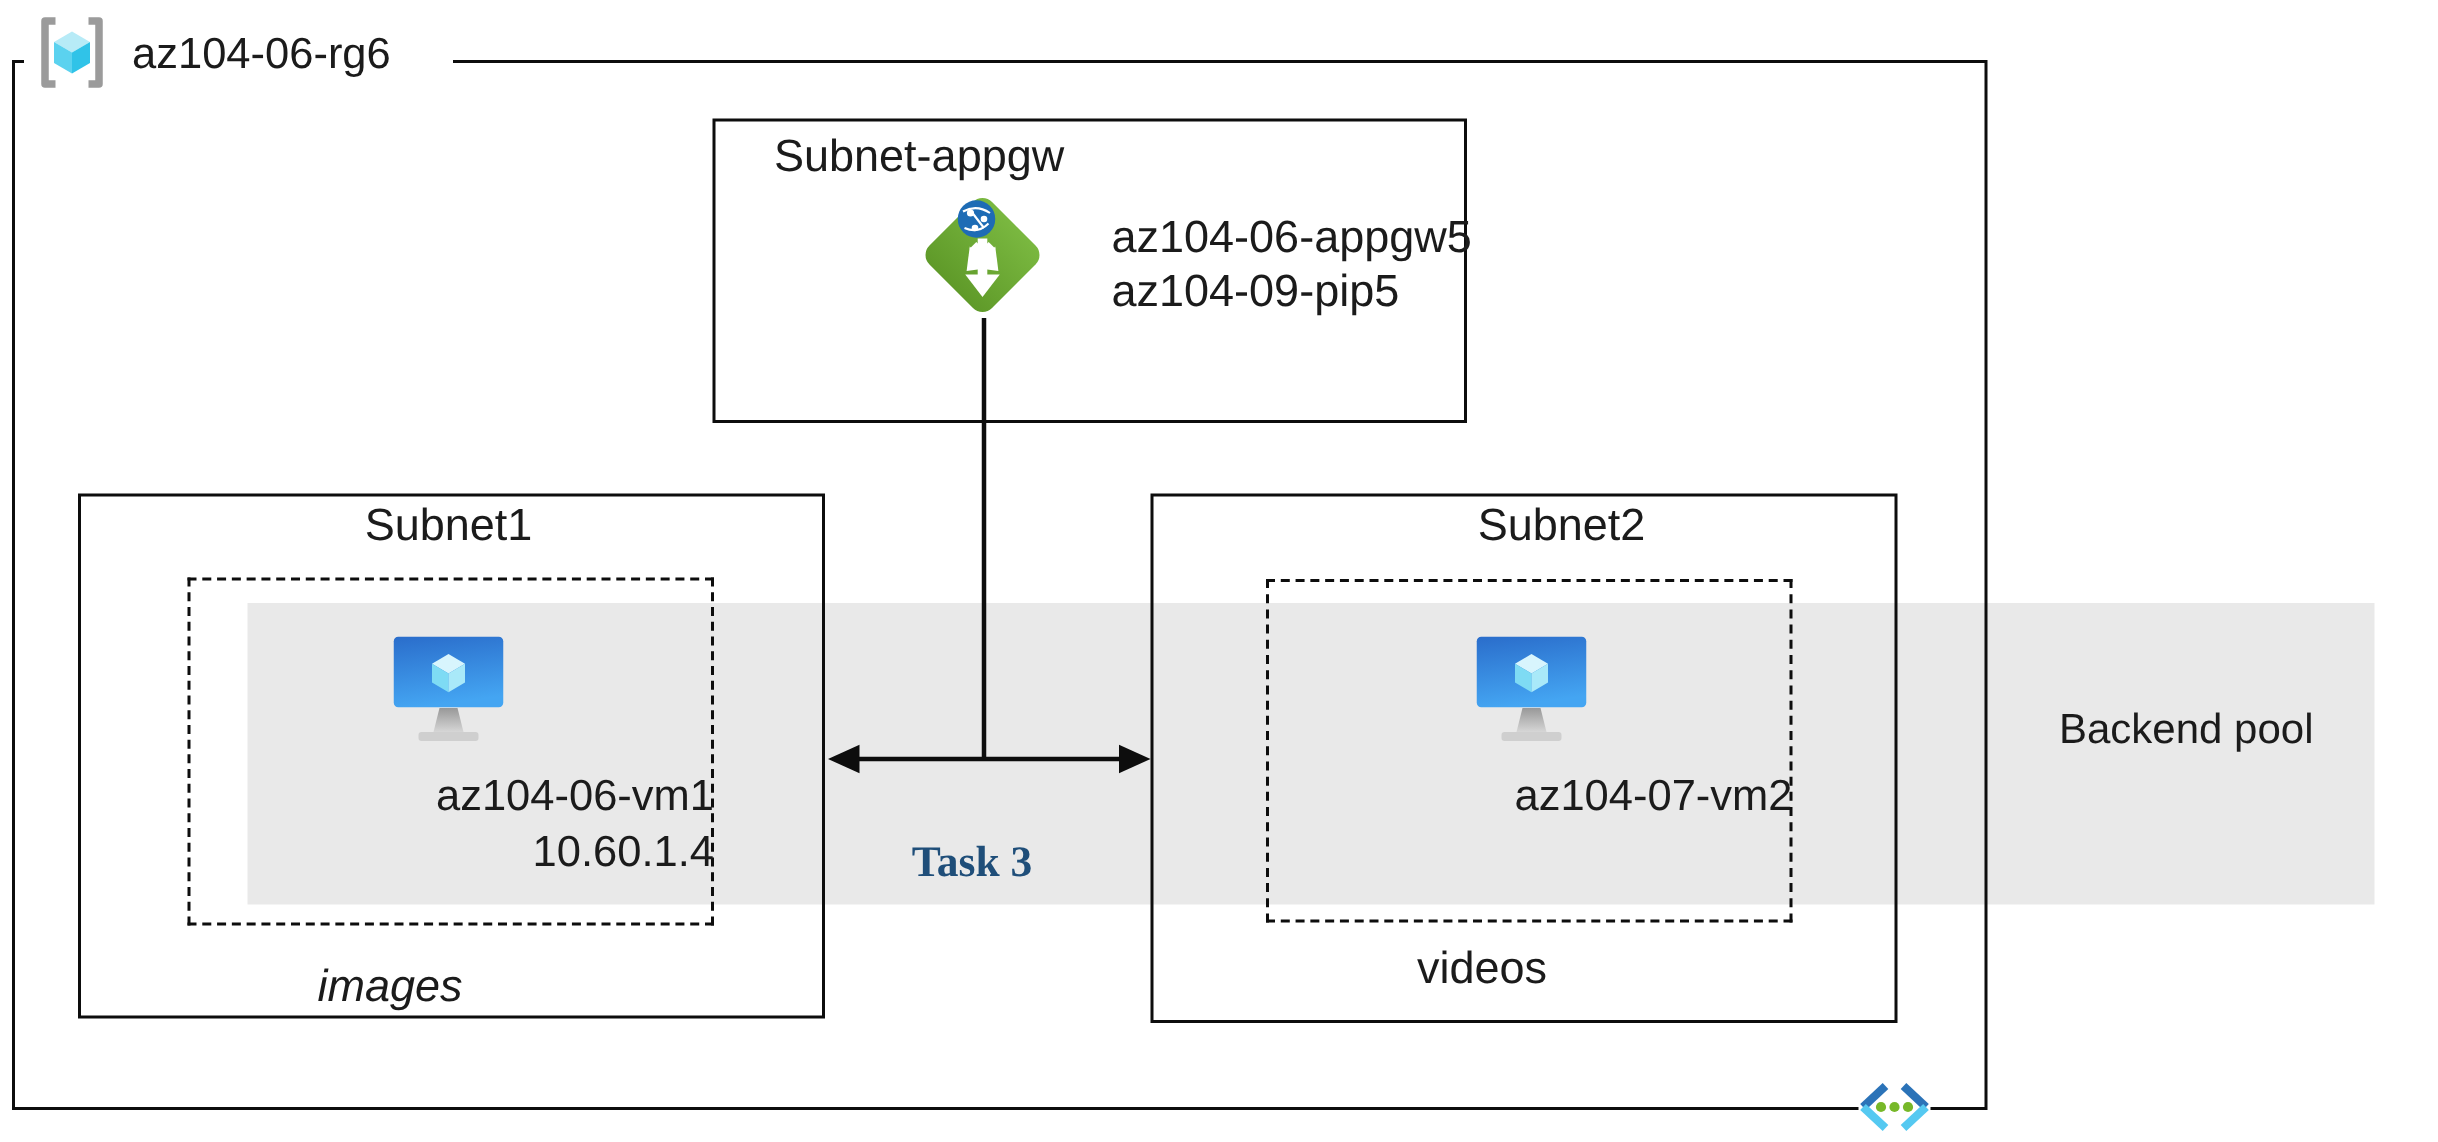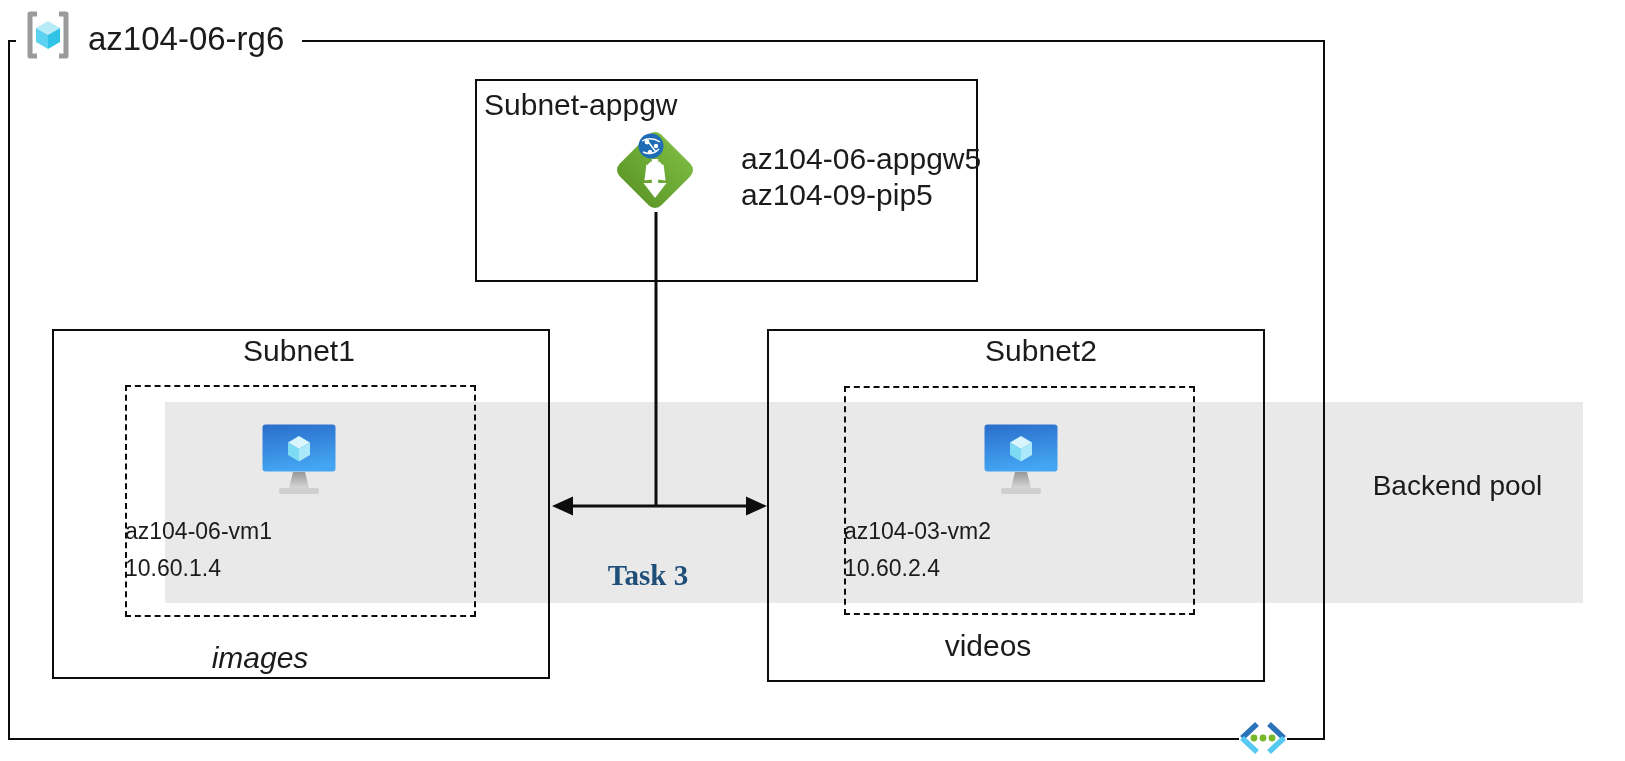--- a/index.html
+++ b/index.html
@@ -4,23 +4,23 @@
 <style>
   html,body{margin:0;padding:0;background:#ffffff;}
   body{font-family:"Liberation Sans","DejaVu Sans",sans-serif;color:#1b1b1b;}
   .canvas{position:relative;width:1625px;height:761px;background:#ffffff;overflow:hidden;}
   .abs{position:absolute;}
   .box{position:absolute;border:2.5px solid #0d0d0d;background:transparent;box-sizing:border-box;}
   .dashedbox{position:absolute;border:2.5px dashed #0d0d0d;background:transparent;box-sizing:border-box;}
   .band{position:absolute;background:#e9e9e9;}
   .label{position:absolute;white-space:nowrap;}
   .center{text-align:center;}
-  .title-rg{font-size:33px;}
+  .title-rg{font-size:29px;}
   .title-subnet{font-size:30px;}
-  .vm-text{font-size:23px;line-height:37px;text-align:left;}
+  .vm-text{font-size:29px;line-height:37px;text-align:right;}
   .gw-text{font-size:30px;line-height:36px;margin-left:35px;}
   .footer-label{font-size:30px;}
   .backend-label{font-size:28px;}
   .task-label{font-size:29px;font-weight:bold;color:#1f4e79;}
   .mask{position:absolute;background:#ffffff;}
   svg{display:block;}
 </style>
 </head>
 <body>
 
@@ -36,21 +36,21 @@
     <path d="M15,4 H8 V46 H15" fill="none" stroke="#9b9b9b" stroke-width="5" stroke-linejoin="round"></path>
     <path d="M37,4 H44 V46 H37" fill="none" stroke="#9b9b9b" stroke-width="5" stroke-linejoin="round"></path>
     <polygon points="26,11 38,18 26,25 14,18" fill="#b7ebf7"></polygon>
     <polygon points="14,18 26,25 26,39 14,32" fill="#5bd2ef"></polygon>
     <polygon points="26,25 38,18 38,32 26,39" fill="#30c3e8"></polygon>
   </svg>
 
   <div class="label title-rg" style="left:88px;top:20px;">az104-06-rg6</div>
 
   <div class="box" style="left:475px;top:79px;width:503px;height:203px;"></div>
-  <div class="label title-subnet" style="left:484px;top:88px;text-align:right;">Subnet-appgw</div>
+  <div class="label title-subnet" style="left:516px;top:88px;text-align:right;">Subnet-appgw</div>
 
   <svg class="abs" style="left:610px;top:125px;" width="90" height="90" viewBox="0 0 90 90">
     <defs>
       <linearGradient id="gwgrad" x1="0" y1="0" x2="0" y2="1">
         <stop offset="0" stop-color="#7ab840"></stop>
           <stop offset="1" stop-color="#5f9a29"></stop>
       </linearGradient>
     </defs>
     <rect x="15.5" y="15.5" width="59" height="59" rx="9" transform="rotate(45 45 45)" fill="url(#gwgrad)"></rect>
     <g fill="#ffffff">
@@ -129,22 +129,21 @@
     </defs>
     <rect x="0.5" y="0.5" width="73" height="47" rx="3" fill="url(#vmgrad2)"></rect>
     <polygon points="37,12 48,18.5 37,25 26,18.5" fill="#d8f5fd"></polygon>
     <polygon points="26,18.5 37,25 37,37.5 26,31" fill="#7edbf4"></polygon>
     <polygon points="37,25 48,18.5 48,31 37,37.5" fill="#a9e9f9"></polygon>
     <polygon points="31,48 43,48 47,64 27,64" fill="url(#standgrad2)"></polygon>
     <rect x="17" y="64" width="40" height="6" rx="2" fill="#cfcfcf"></rect>
   </svg>
 
   <div class="label vm-text" style="left:844px;top:513px;width:351px;">
-    <div>az104-03-vm2</div>
-    <div>10.60.2.4</div>
+    <div>az104-07-vm2</div>
   </div>
   <div class="label footer-label center" style="left:743px;top:629px;width:490px;">videos</div>
 
   <div class="label backend-label center" style="left:1335px;top:470px;width:245px;">Backend pool</div>
 
   <div class="label task-label center" style="left:560px;top:559px;width:176px;font-family:Liberation Serif, serif;">Task 3</div>
 
   <svg class="abs" style="left:0;top:0;pointer-events:none;" width="1625" height="761" viewBox="0 0 1625 761">
     <line x1="656" y1="212" x2="656" y2="506" stroke="#0d0d0d" stroke-width="3"></line>
     <line x1="566" y1="506" x2="753" y2="506" stroke="#0d0d0d" stroke-width="3"></line>

